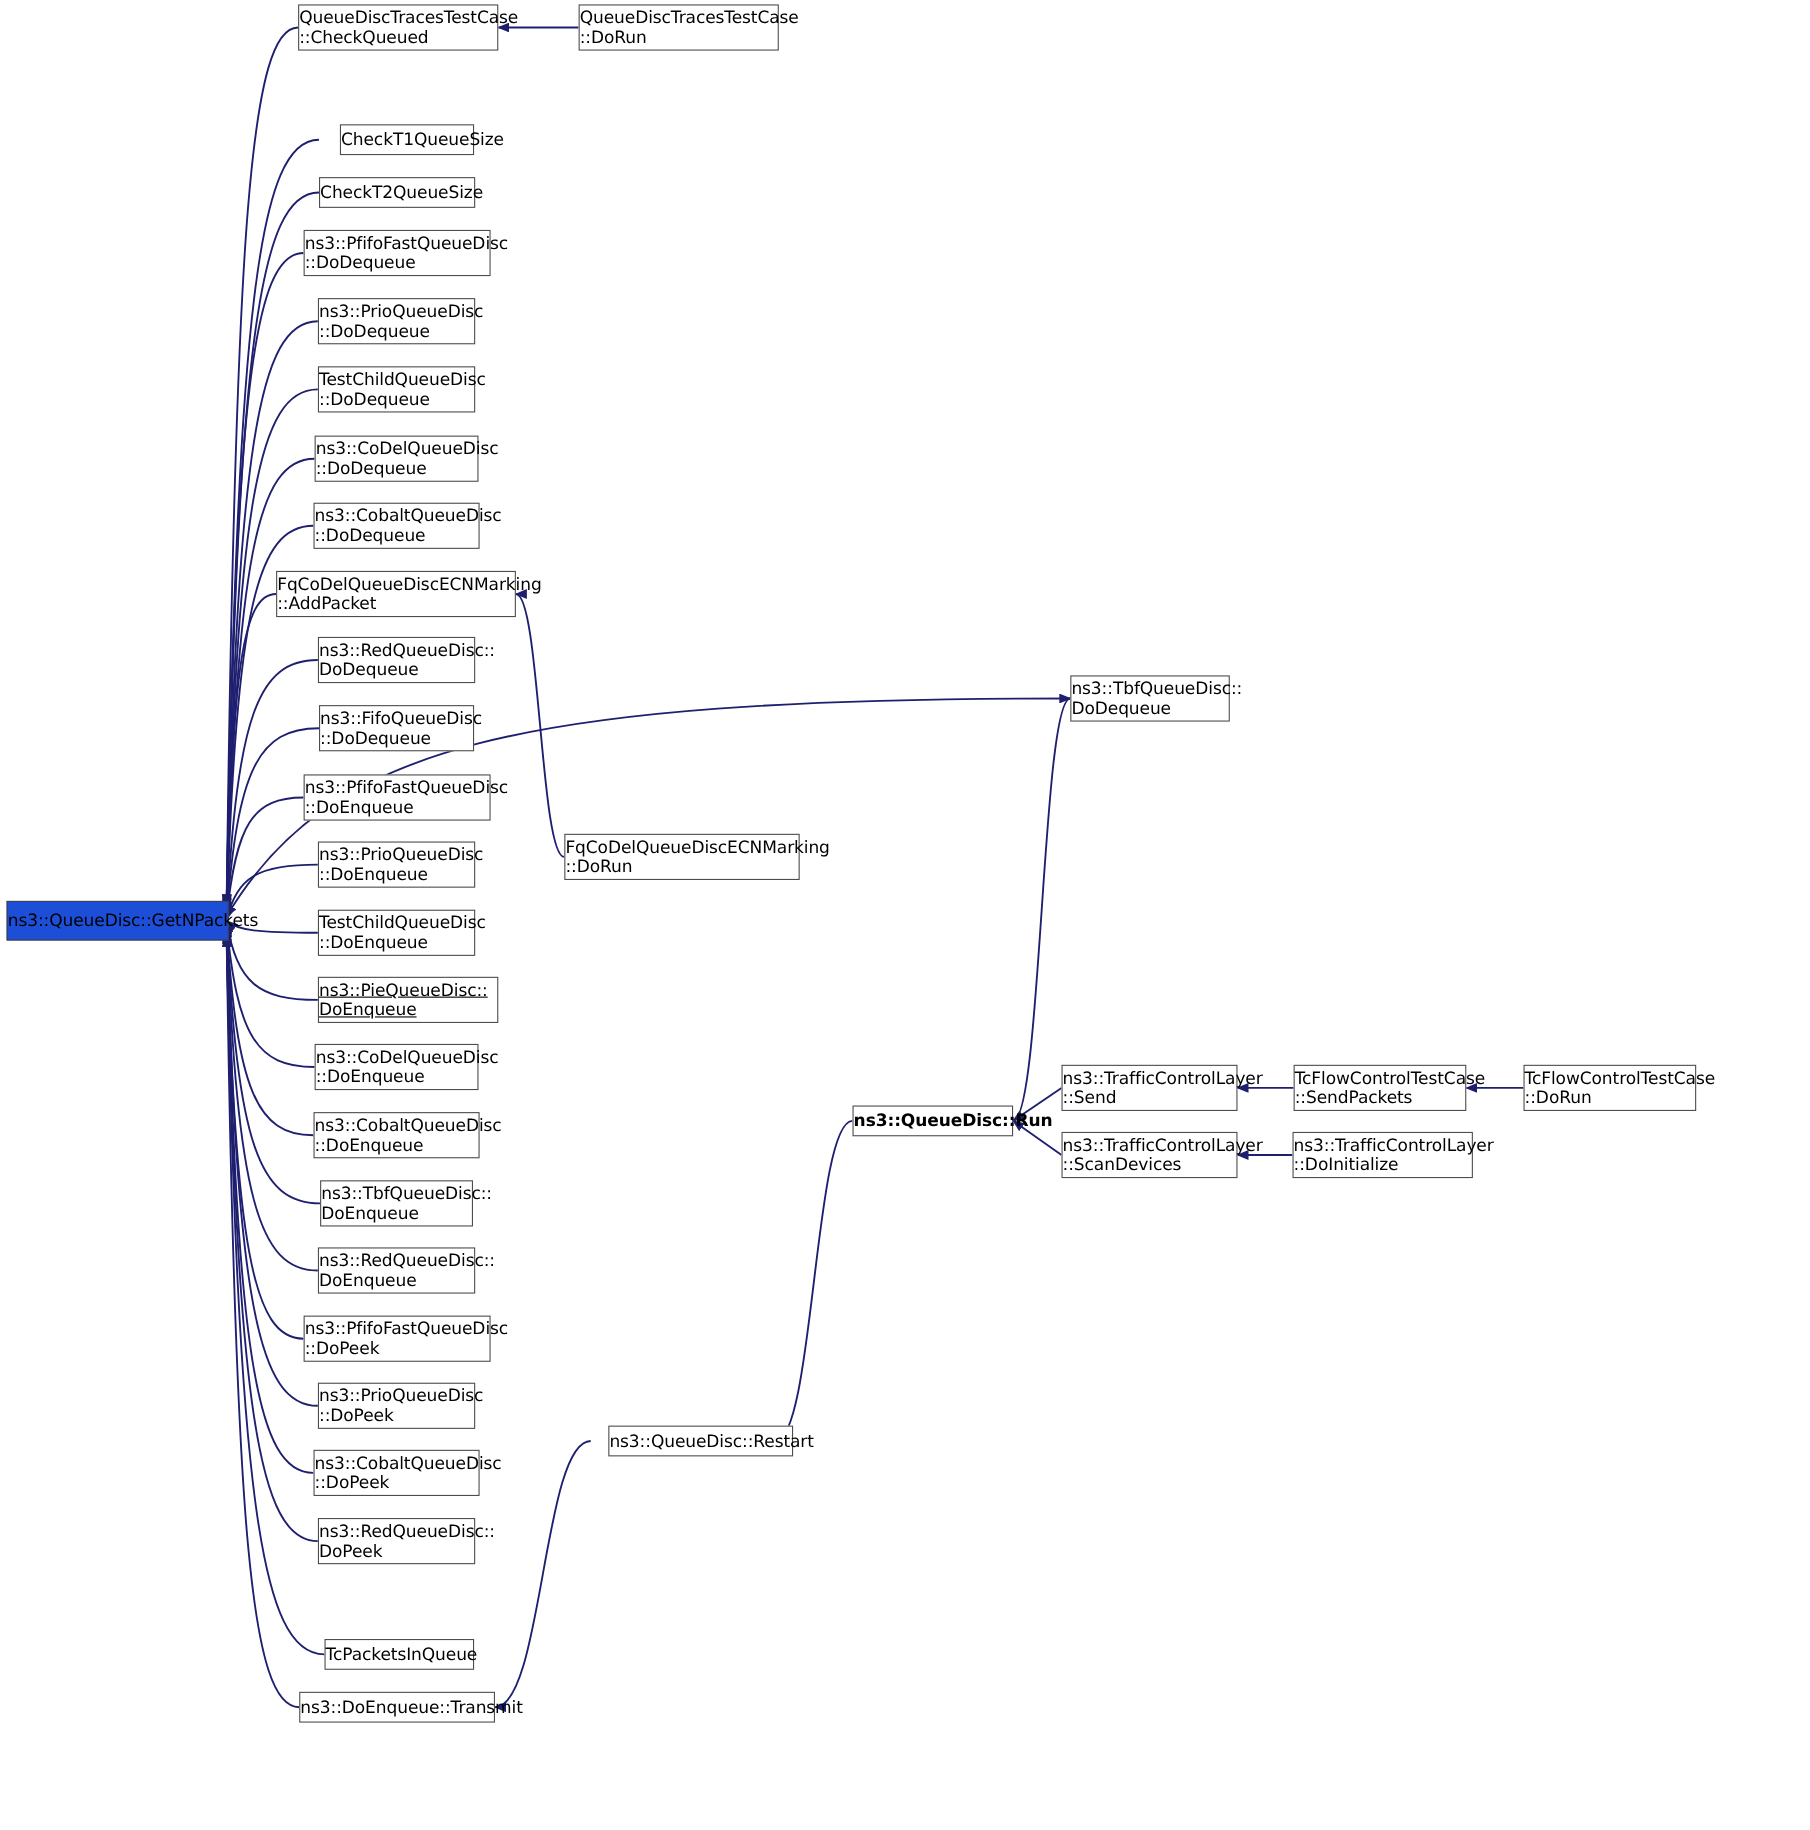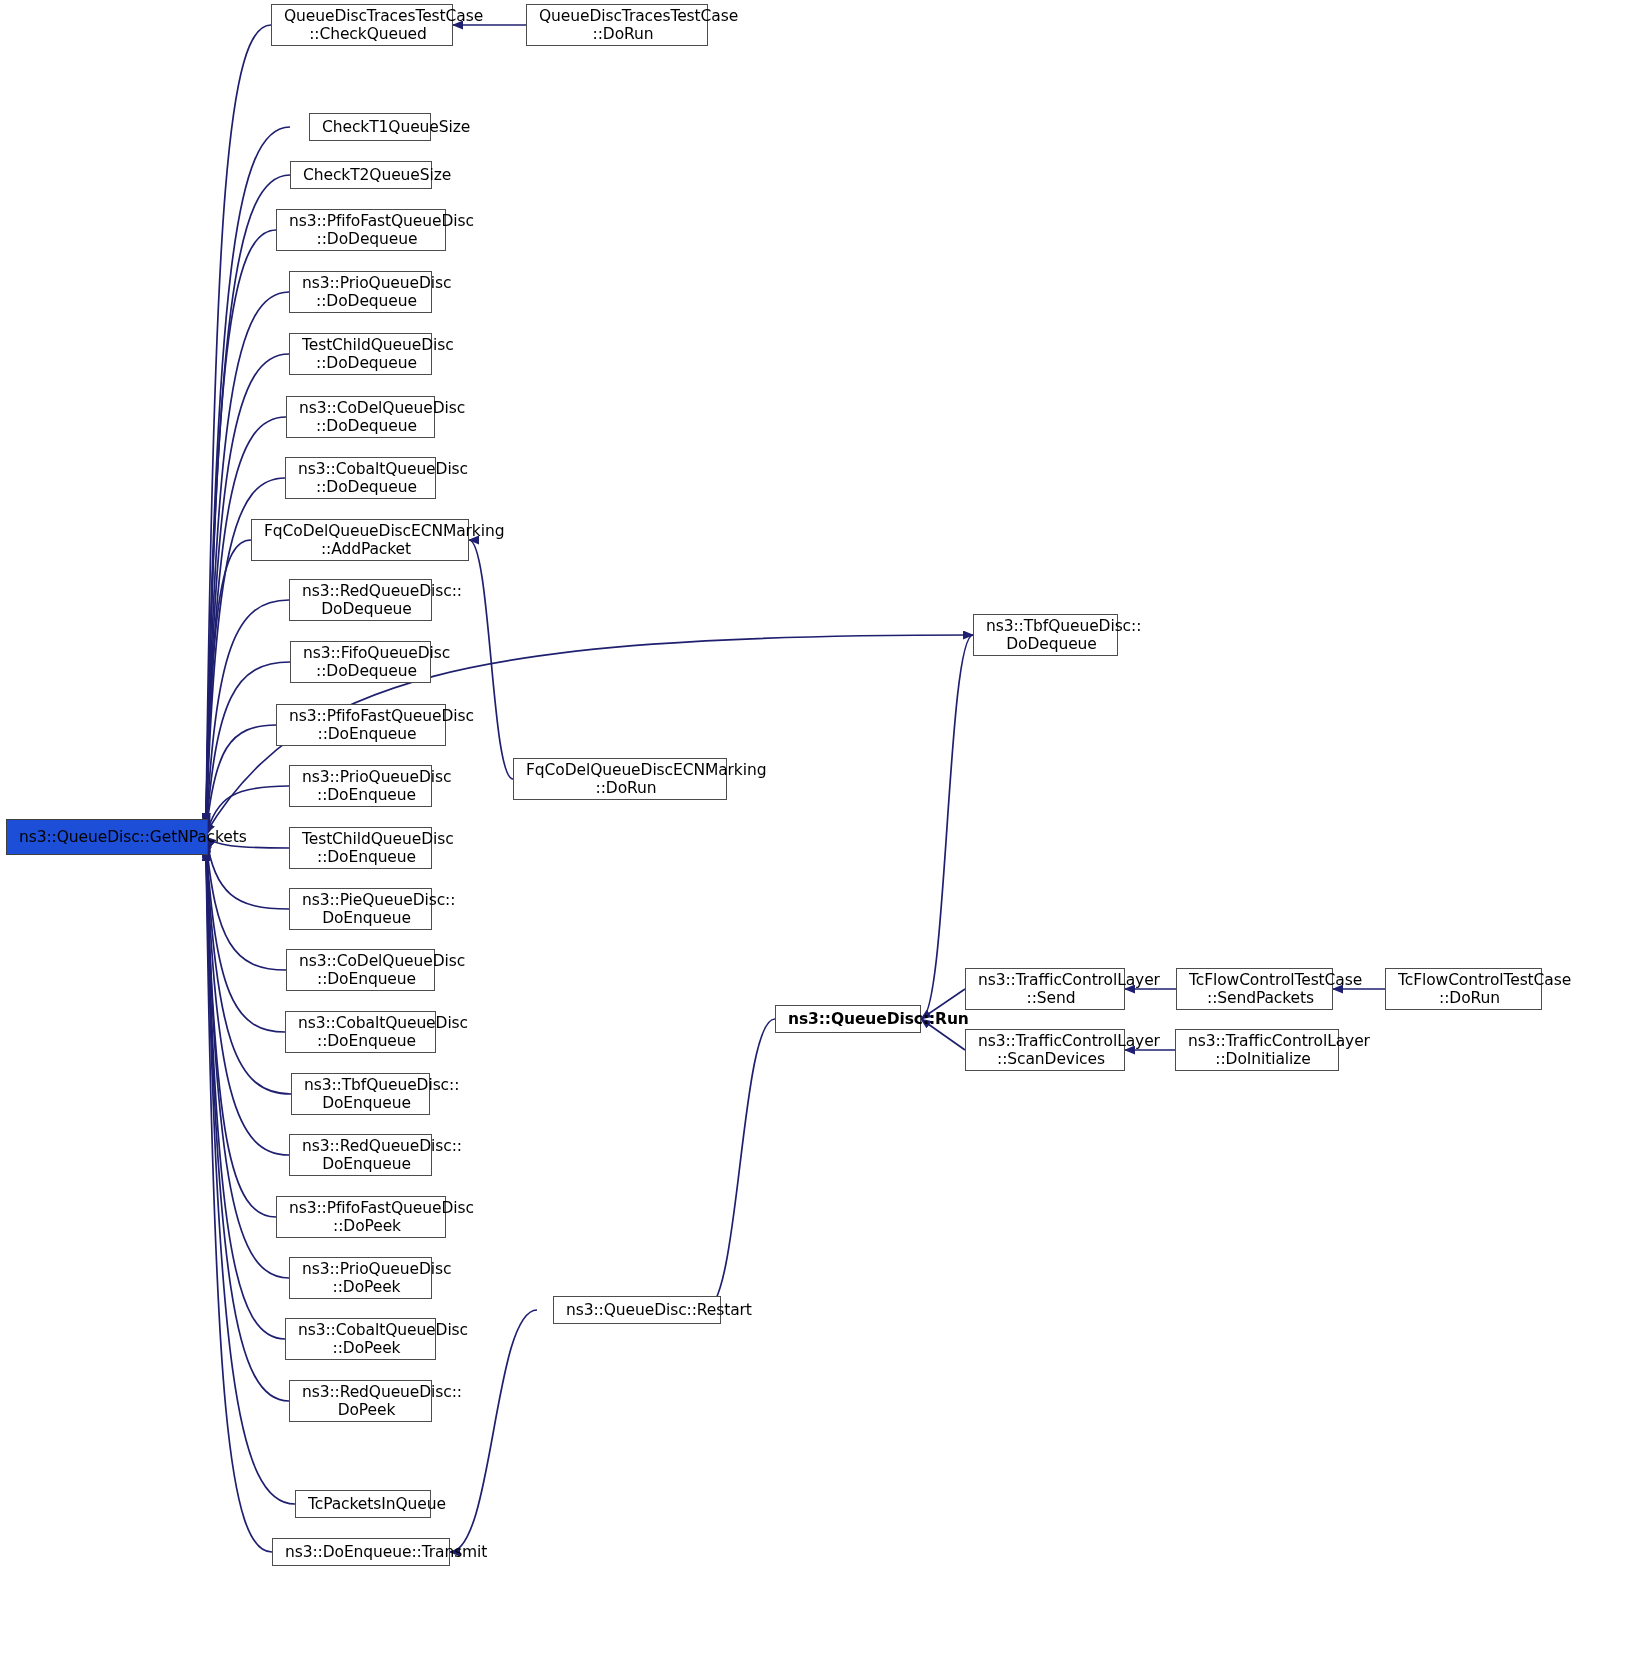--- a/index.html
+++ b/index.html
@@ -7,27 +7,26 @@
   #canvas{position:relative;width:1645px;height:1664px;background:#ffffff;overflow:hidden;}
   svg.edges{position:absolute;left:0;top:0;width:1645px;height:1664px;pointer-events:none;}
   .node{
     position:absolute;
     box-sizing:border-box;
     border:1.4px solid #4d4d4d;
     background:#ffffff;
     color:#000000;
     font-size:15.5px;
     line-height:1.17;
-    text-align:center;
+    text-align:left;
     display:flex;
     align-items:center;
     justify-content:center;
     white-space:pre-line;
     letter-spacing:-0.1px;
-    padding-left:12px;
   }
   .node.highlight{background:#1d4ed8;border-color:#404040;}
   .node span{display:block;width:100%;}
 </style>
 </head>
 <body>
 
 <div id="canvas">
 
   <svg class="edges" viewBox="0 0 1645 1664" xmlns="http://www.w3.org/2000/svg">
@@ -99,21 +98,21 @@
       <div class="node" style="left: 289px; top: 579px; width: 143px; height: 42px;"><span>ns3::RedQueueDisc::
 DoDequeue</span></div>
       <div class="node" style="left: 290px; top: 641px; width: 141px; height: 42px;"><span>ns3::FifoQueueDisc
 ::DoDequeue</span></div>
       <div class="node" style="left: 276px; top: 704px; width: 170px; height: 42px;"><span>ns3::PfifoFastQueueDisc
 ::DoEnqueue</span></div>
       <div class="node" style="left: 289px; top: 765px; width: 143px; height: 42px;"><span>ns3::PrioQueueDisc
 ::DoEnqueue</span></div>
       <div class="node" style="left: 289px; top: 827px; width: 143px; height: 42px;"><span>TestChildQueueDisc
 ::DoEnqueue</span></div>
-      <div class="node" style="left: 289px; top: 888px; width: 143px; height: 42px;"><span>ns3::PieQueueDisc::
+      <div class="node" style="left: 289px; top: 888px; width: 164px; height: 42px; text-decoration: underline;"><span>ns3::PieQueueDisc::
 DoEnqueue</span></div>
       <div class="node" style="left: 286px; top: 949px; width: 149px; height: 42px;"><span>ns3::CoDelQueueDisc
 ::DoEnqueue</span></div>
       <div class="node" style="left: 285px; top: 1011px; width: 151px; height: 42px;"><span>ns3::CobaltQueueDisc
 ::DoEnqueue</span></div>
       <div class="node" style="left: 291px; top: 1073px; width: 139px; height: 42px;"><span>ns3::TbfQueueDisc::
 DoEnqueue</span></div>
       <div class="node" style="left: 289px; top: 1134px; width: 143px; height: 42px;"><span>ns3::RedQueueDisc::
 DoEnqueue</span></div>
       <div class="node" style="left: 276px; top: 1196px; width: 170px; height: 42px;"><span>ns3::PfifoFastQueueDisc

